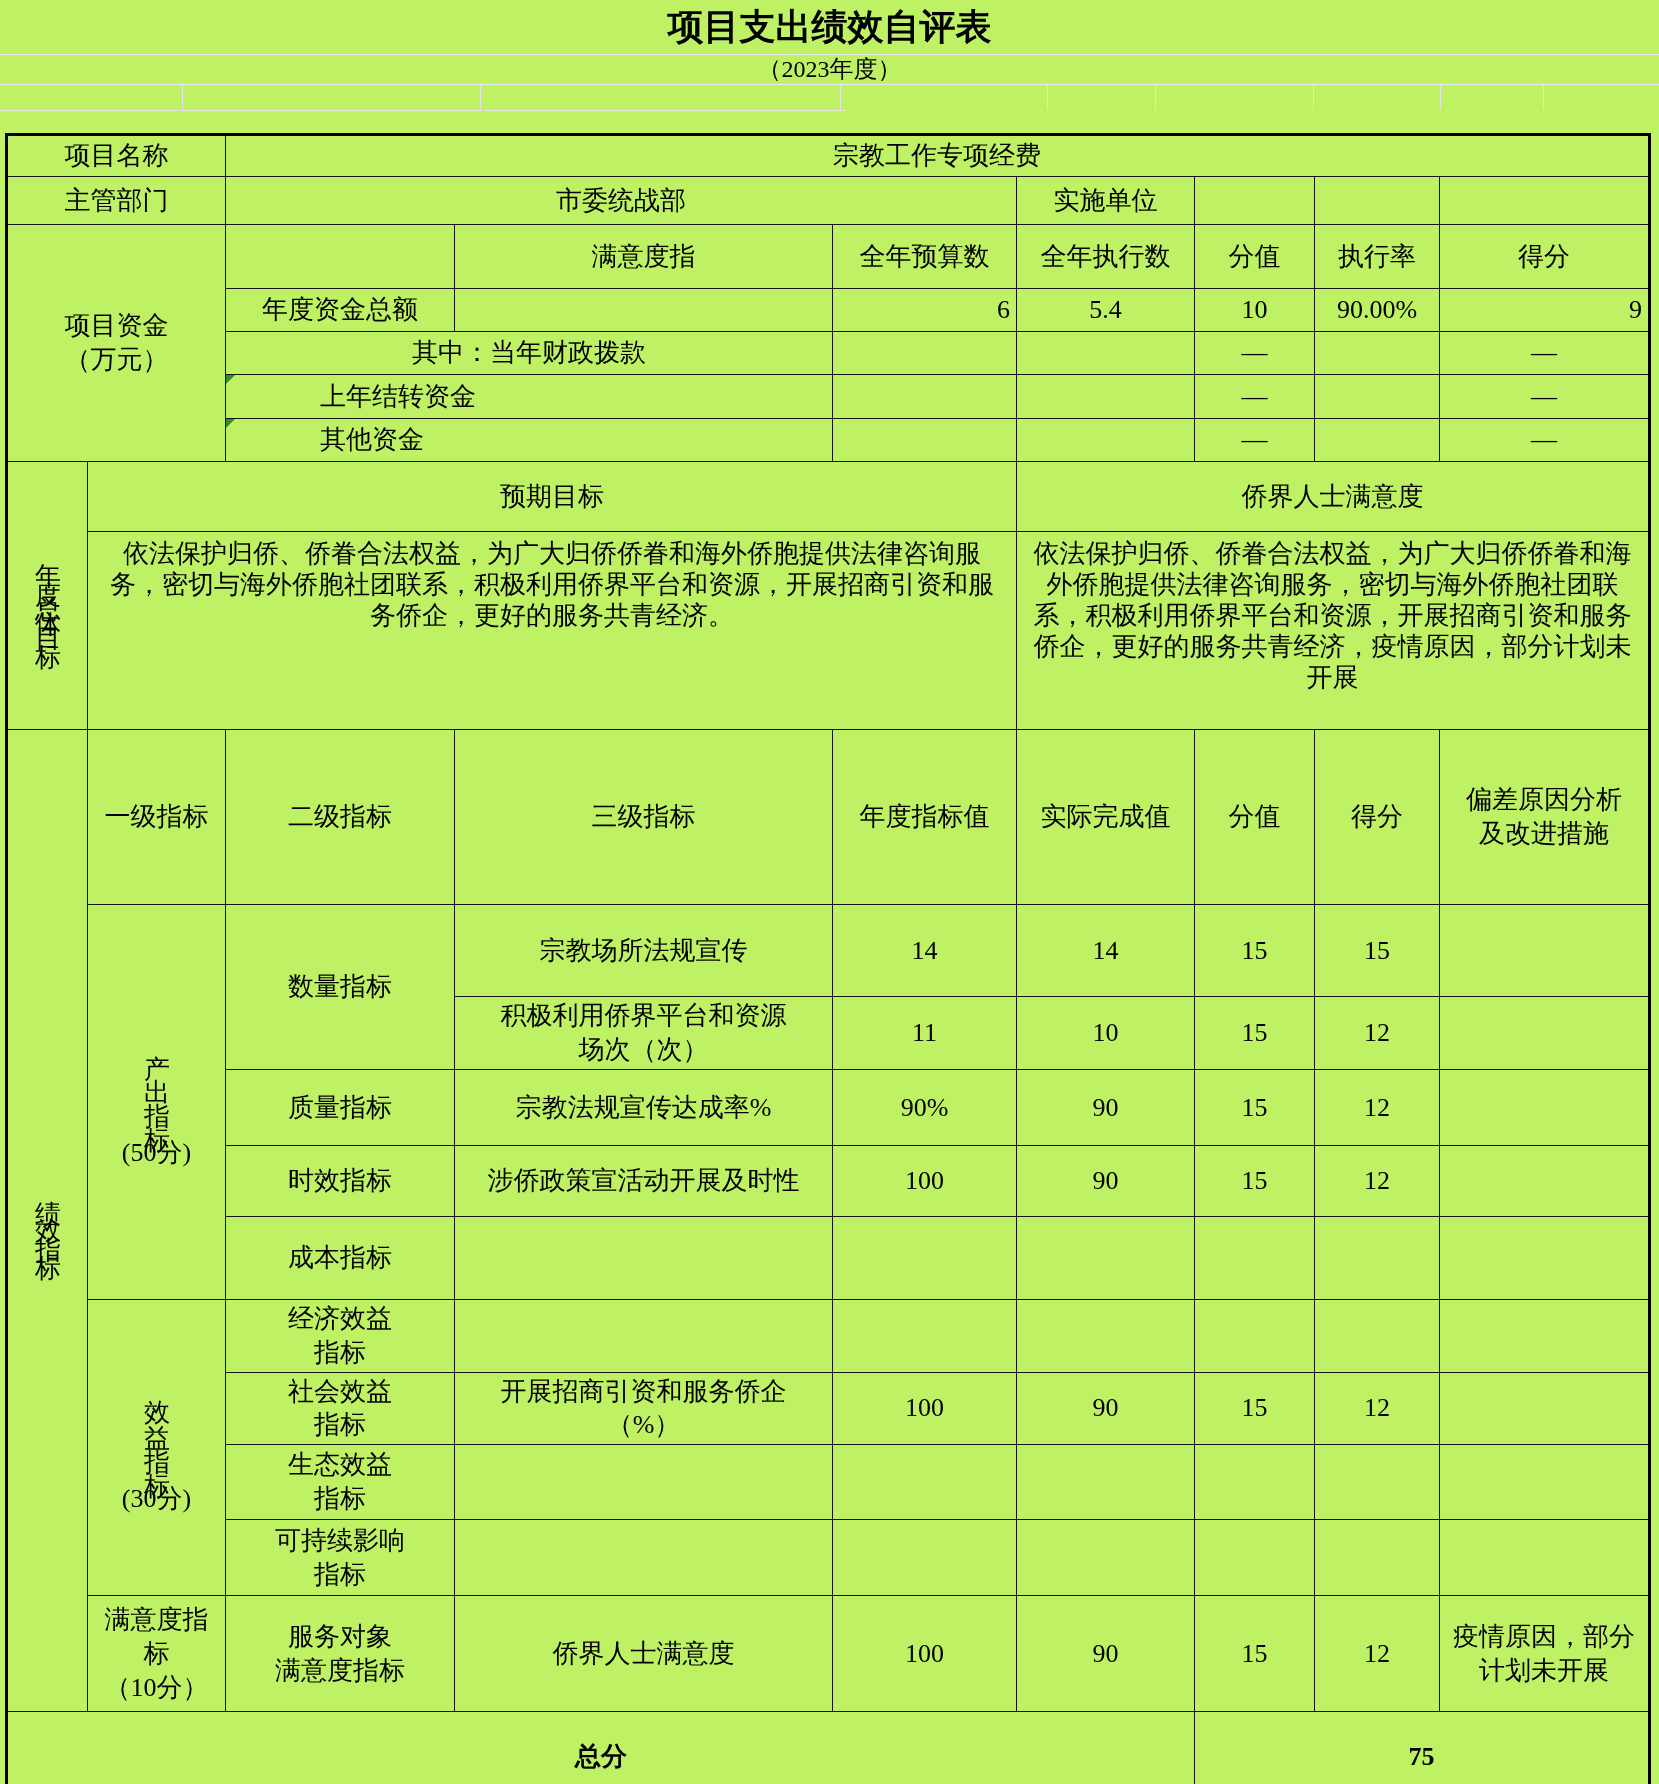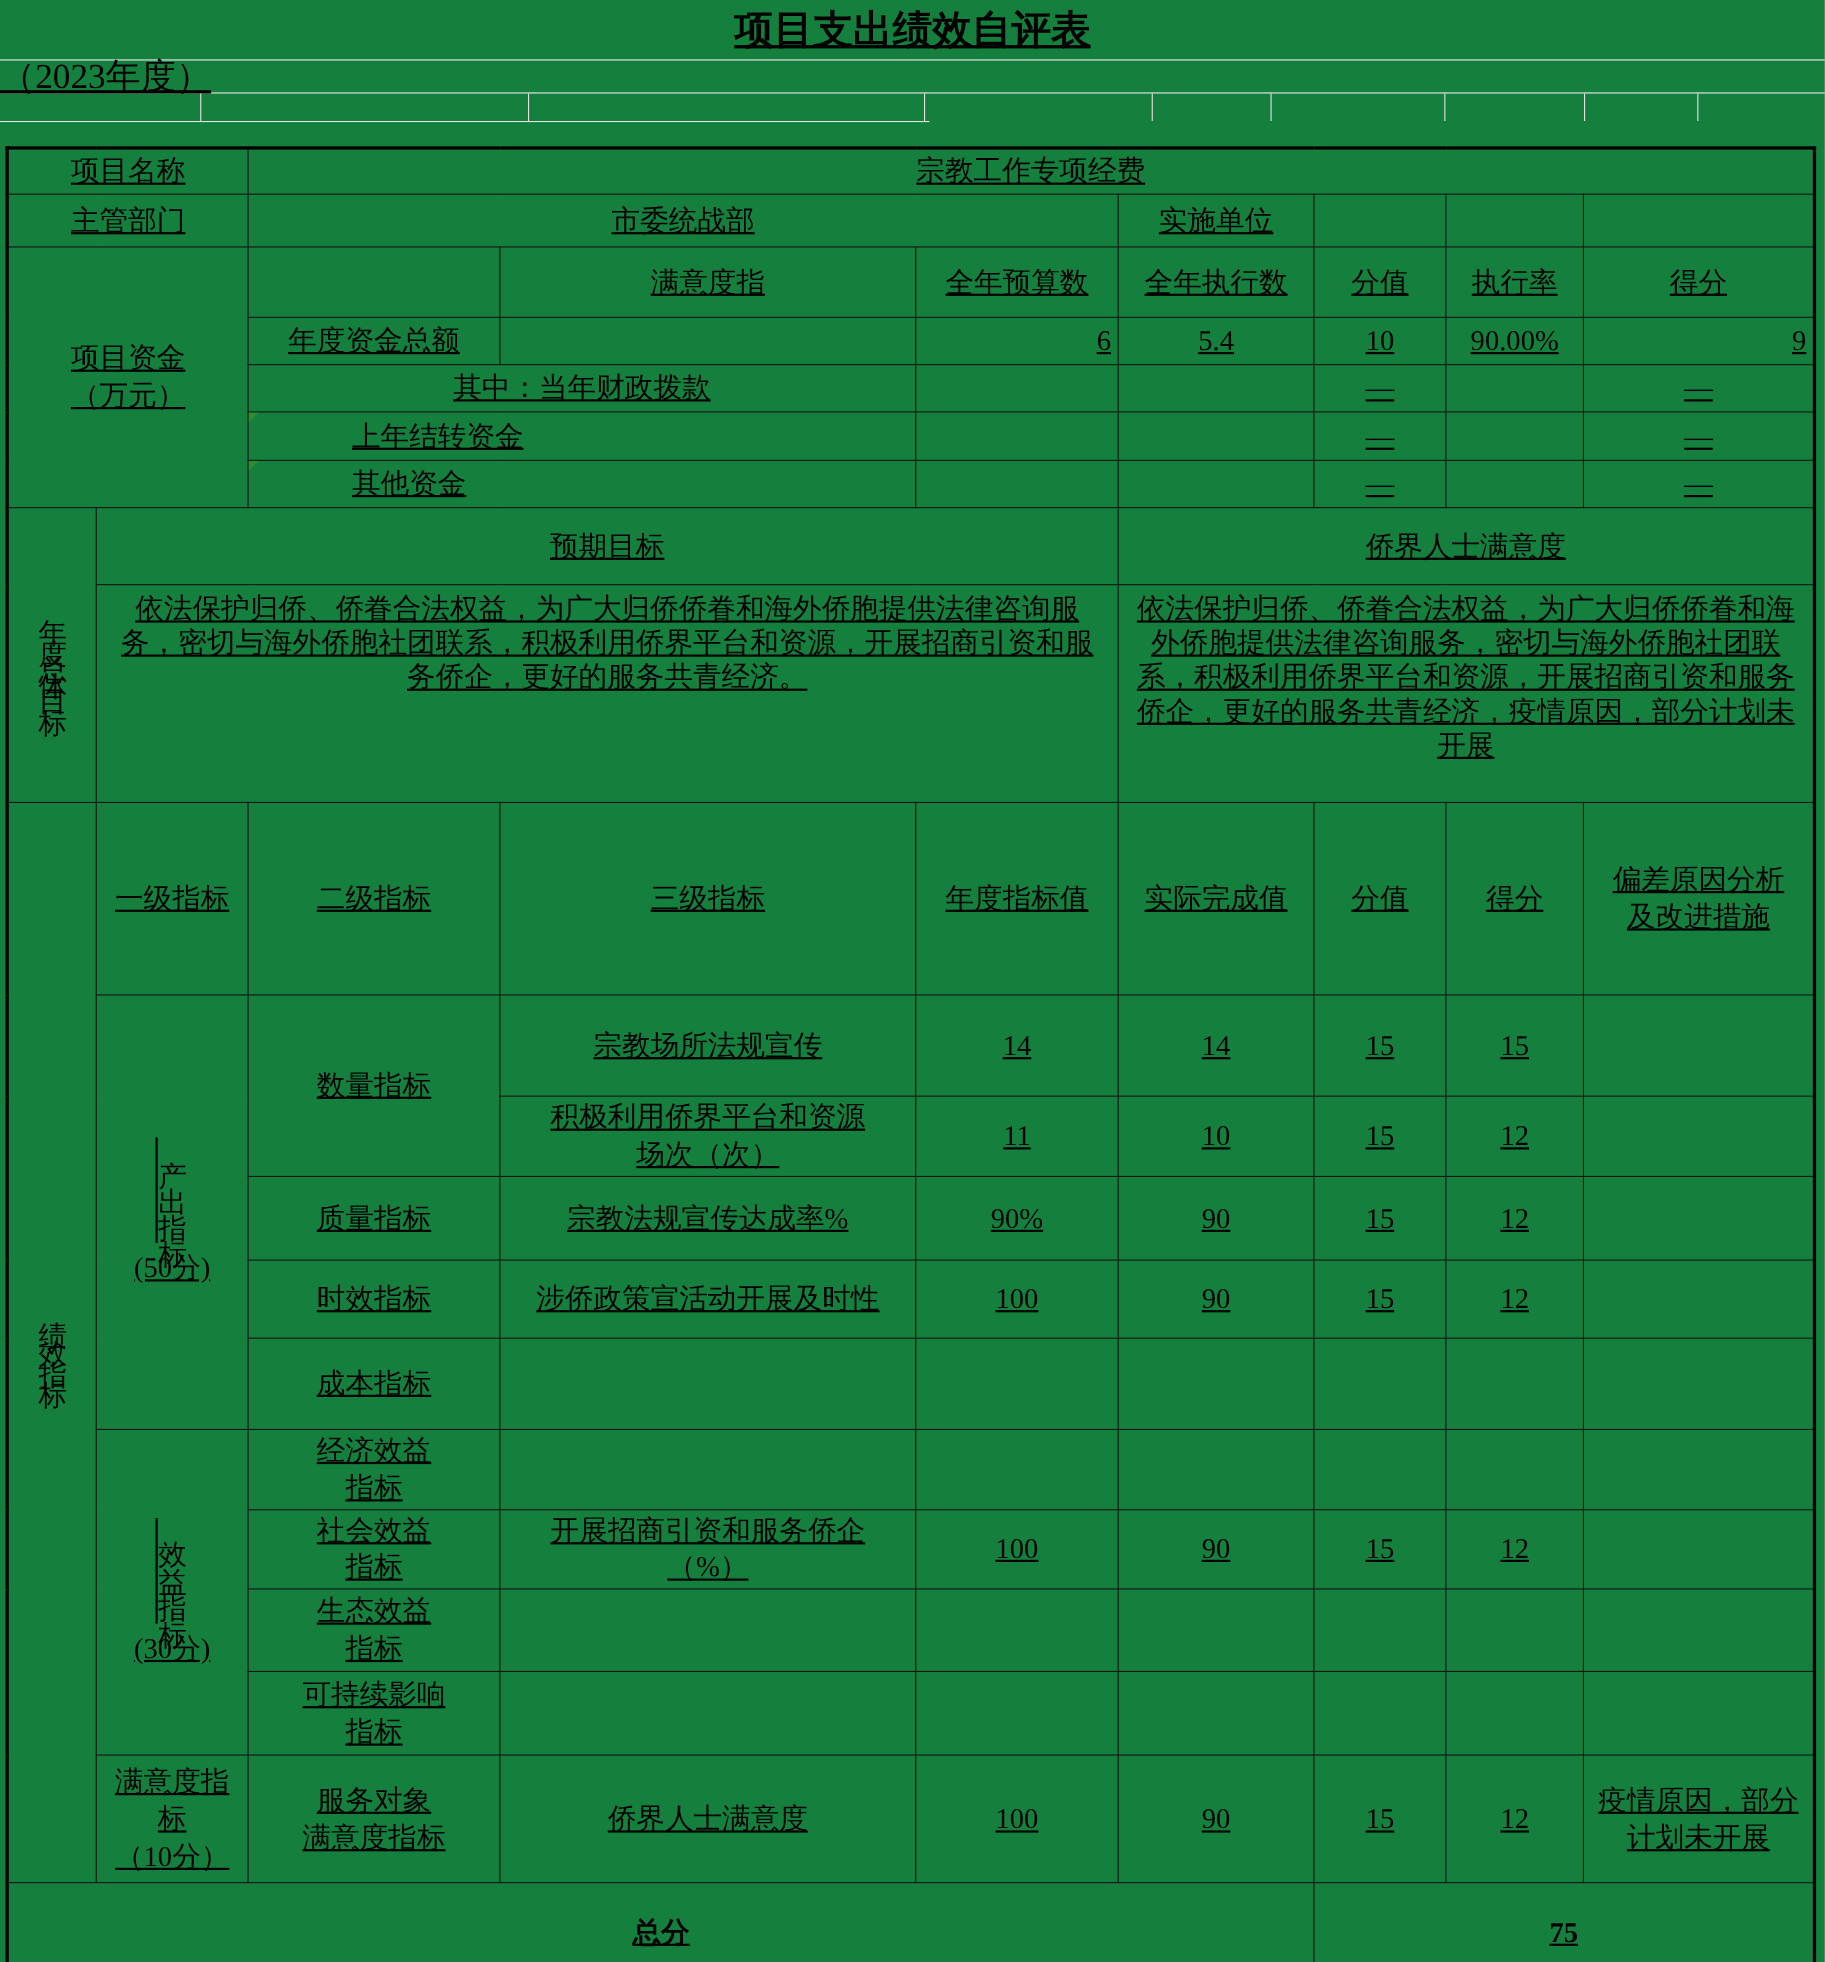--- a/index.html
+++ b/index.html
@@ -1,20 +1,20 @@
 <!DOCTYPE html>
 <html><head>
 <meta charset="utf-8">
 <style>
   html,body{margin:0;padding:0;background:#fff;}
-  .sheet{width:1659px;height:1784px;position:relative;background:#15803d;color:#000;
-         font-family:"Liberation Serif","DejaVu Serif",serif;overflow:hidden;text-decoration:underline;}
+  .sheet{width:1659px;height:1784px;position:relative;background:#bef264;color:#000;
+         font-family:"Liberation Serif","DejaVu Serif",serif;overflow:hidden;}
   .title-row{height:54px;line-height:54px;text-align:center;font-size:36px;font-weight:bold;
              border-bottom:1px solid #ececec;}
-  .subtitle-row{height:29px;line-height:29px;font-size:32px;border-bottom:1px solid #ececec;}
+  .subtitle-row{height:29px;line-height:29px;text-align:center;font-size:24px;border-bottom:1px solid #ececec;}
   .grid-hint{position:relative;height:48px;}
   .grid-hint .gv{position:absolute;top:0;width:1px;height:25px;background:#e3e3e3;}
   .grid-hint .gh{position:absolute;left:0;top:25px;width:845px;height:1px;background:#e3e3e3;}
 
   table.main{border-collapse:collapse;table-layout:fixed;margin-left:5px;width:1643px;
              border:3px solid #000;}
   td{border:1.7px solid #151515;padding:2px 6px;text-align:center;vertical-align:middle;
      font-size:26px;line-height:1.3;overflow:hidden;word-break:break-word;}
   .left{text-align:center;}
   .right{text-align:right;}

